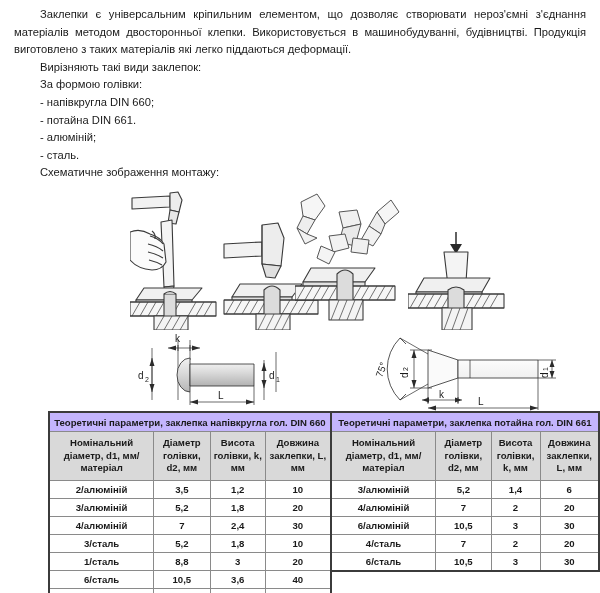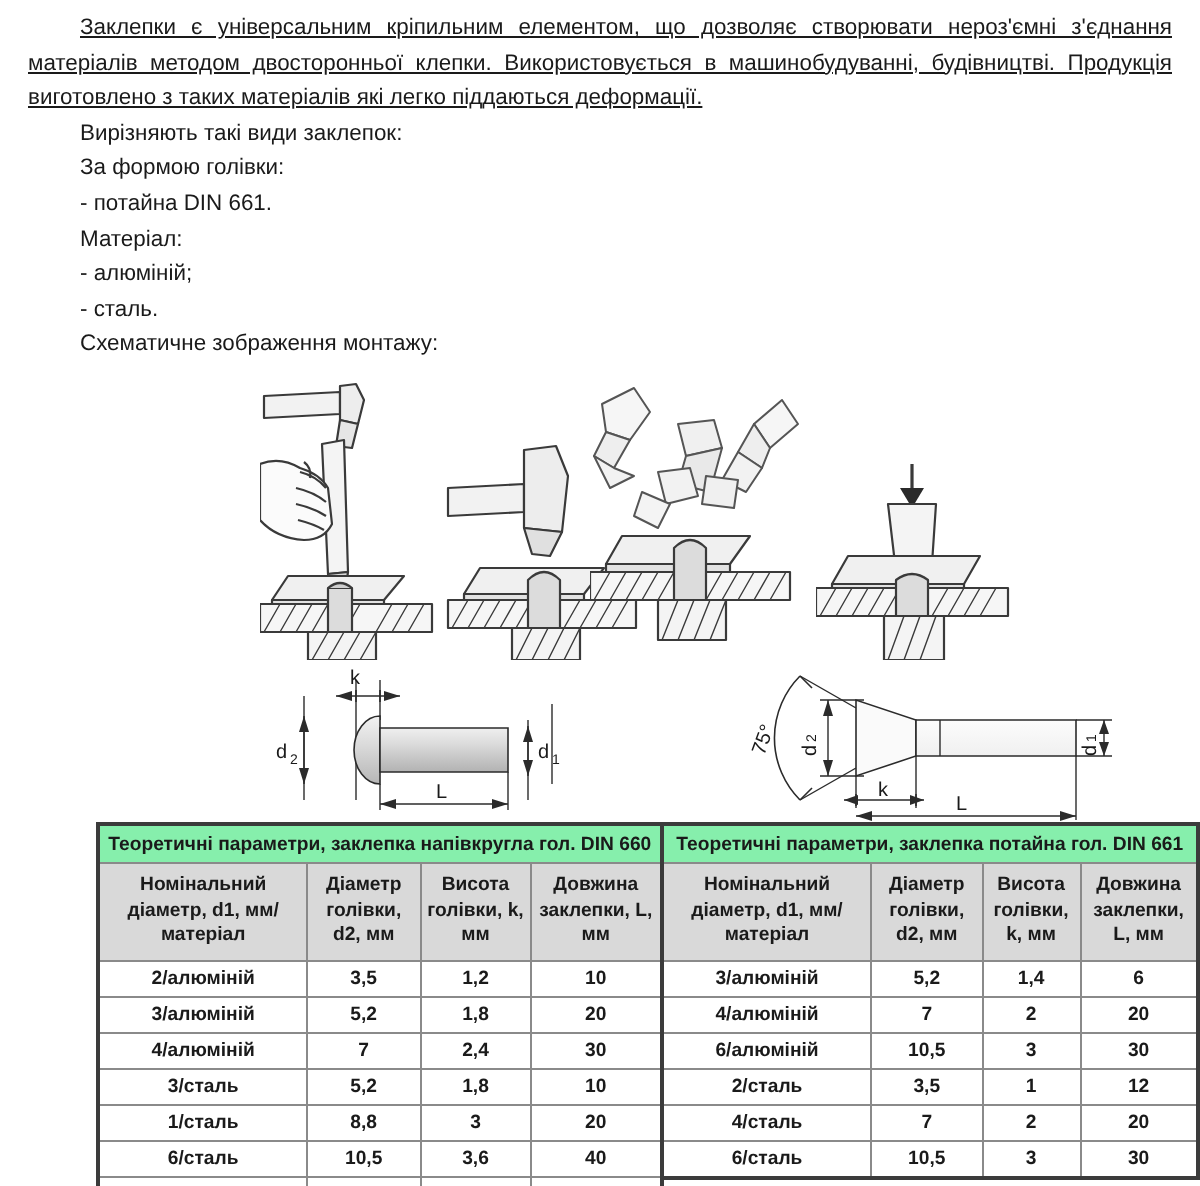--- a/index.html
+++ b/index.html
@@ -21,21 +21,20 @@
   .doc-text {
     padding: 6px 14px 0 14px;
     font-size: 11.2px;
     line-height: 17.6px;
   }
   .para-justified {
     text-align: justify;
     text-justify: inter-word;
     text-indent: 26px;
     margin: 0;
-    text-decoration: underline;
   }
   .line-plain {
     margin: 0;
     text-indent: 26px;
     white-space: nowrap;
   }
   .line-dash {
     margin: 0;
     text-indent: 26px;
     white-space: nowrap;
@@ -77,21 +76,21 @@
   }
   table.spec td, table.spec th {
     border: 1px solid #8a8a8a;
     text-align: center;
     vertical-align: middle;
     padding: 1px 2px;
     font-weight: bold;
     color: #1a1a1a;
   }
   table.spec .title-cell {
-    background: #86efac;
+    background: #c4b5fd;
     font-size: 9.6px;
     height: 16px;
     padding: 1px 3px;
     white-space: nowrap;
   }
   table.spec .hdr {
     background: #d9d9d9;
     height: 46px;
     line-height: 12.5px;
     font-size: 9.6px;
@@ -109,22 +108,22 @@
   .tbl-left { margin-right: 0; }
   .tbl-right { margin-left: -2px; }
 </style>
 </head>
 <body>
 
 <div class="doc-text">
   <p class="para-justified">Заклепки є універсальним кріпильним елементом, що дозволяє створювати нероз'ємні з'єднання матеріалів методом двосторонньої клепки. Використовується в машинобудуванні, будівництві. Продукція виготовлено з таких матеріалів які легко піддаються деформації.</p>
   <p class="line-plain">Вирізняють такі види заклепок:</p>
   <p class="line-plain">За формою голівки:</p>
+  <p class="line-dash">- напівкругла DIN 660;</p>
   <p class="line-dash">- потайна DIN 661.</p>
-  <p class="line-plain">Матеріал:</p>
   <p class="line-dash">- алюміній;</p>
   <p class="line-dash">- сталь.</p>
   <p class="line-plain">Схематичне зображення монтажу:</p>
 </div>
 
 <div class="illus-strip">
 
   <svg class="illus" style="left:130px;" width="120" height="140" viewBox="0 0 120 140">
     <g fill="none" stroke="#3a3a3a" stroke-width="1.1" stroke-linejoin="round">
 
@@ -473,26 +472,20 @@
         <td class="val">2</td>
         <td class="val">20</td>
       </tr>
       <tr>
         <td class="val">6/алюміній</td>
         <td class="val">10,5</td>
         <td class="val">3</td>
         <td class="val">30</td>
       </tr>
       <tr>
-        <td class="val">2/сталь</td>
-        <td class="val">3,5</td>
-        <td class="val">1</td>
-        <td class="val">12</td>
-      </tr>
-      <tr>
         <td class="val">4/сталь</td>
         <td class="val">7</td>
         <td class="val">2</td>
         <td class="val">20</td>
       </tr>
       <tr>
         <td class="val">6/сталь</td>
         <td class="val">10,5</td>
         <td class="val">3</td>
         <td class="val">30</td>

